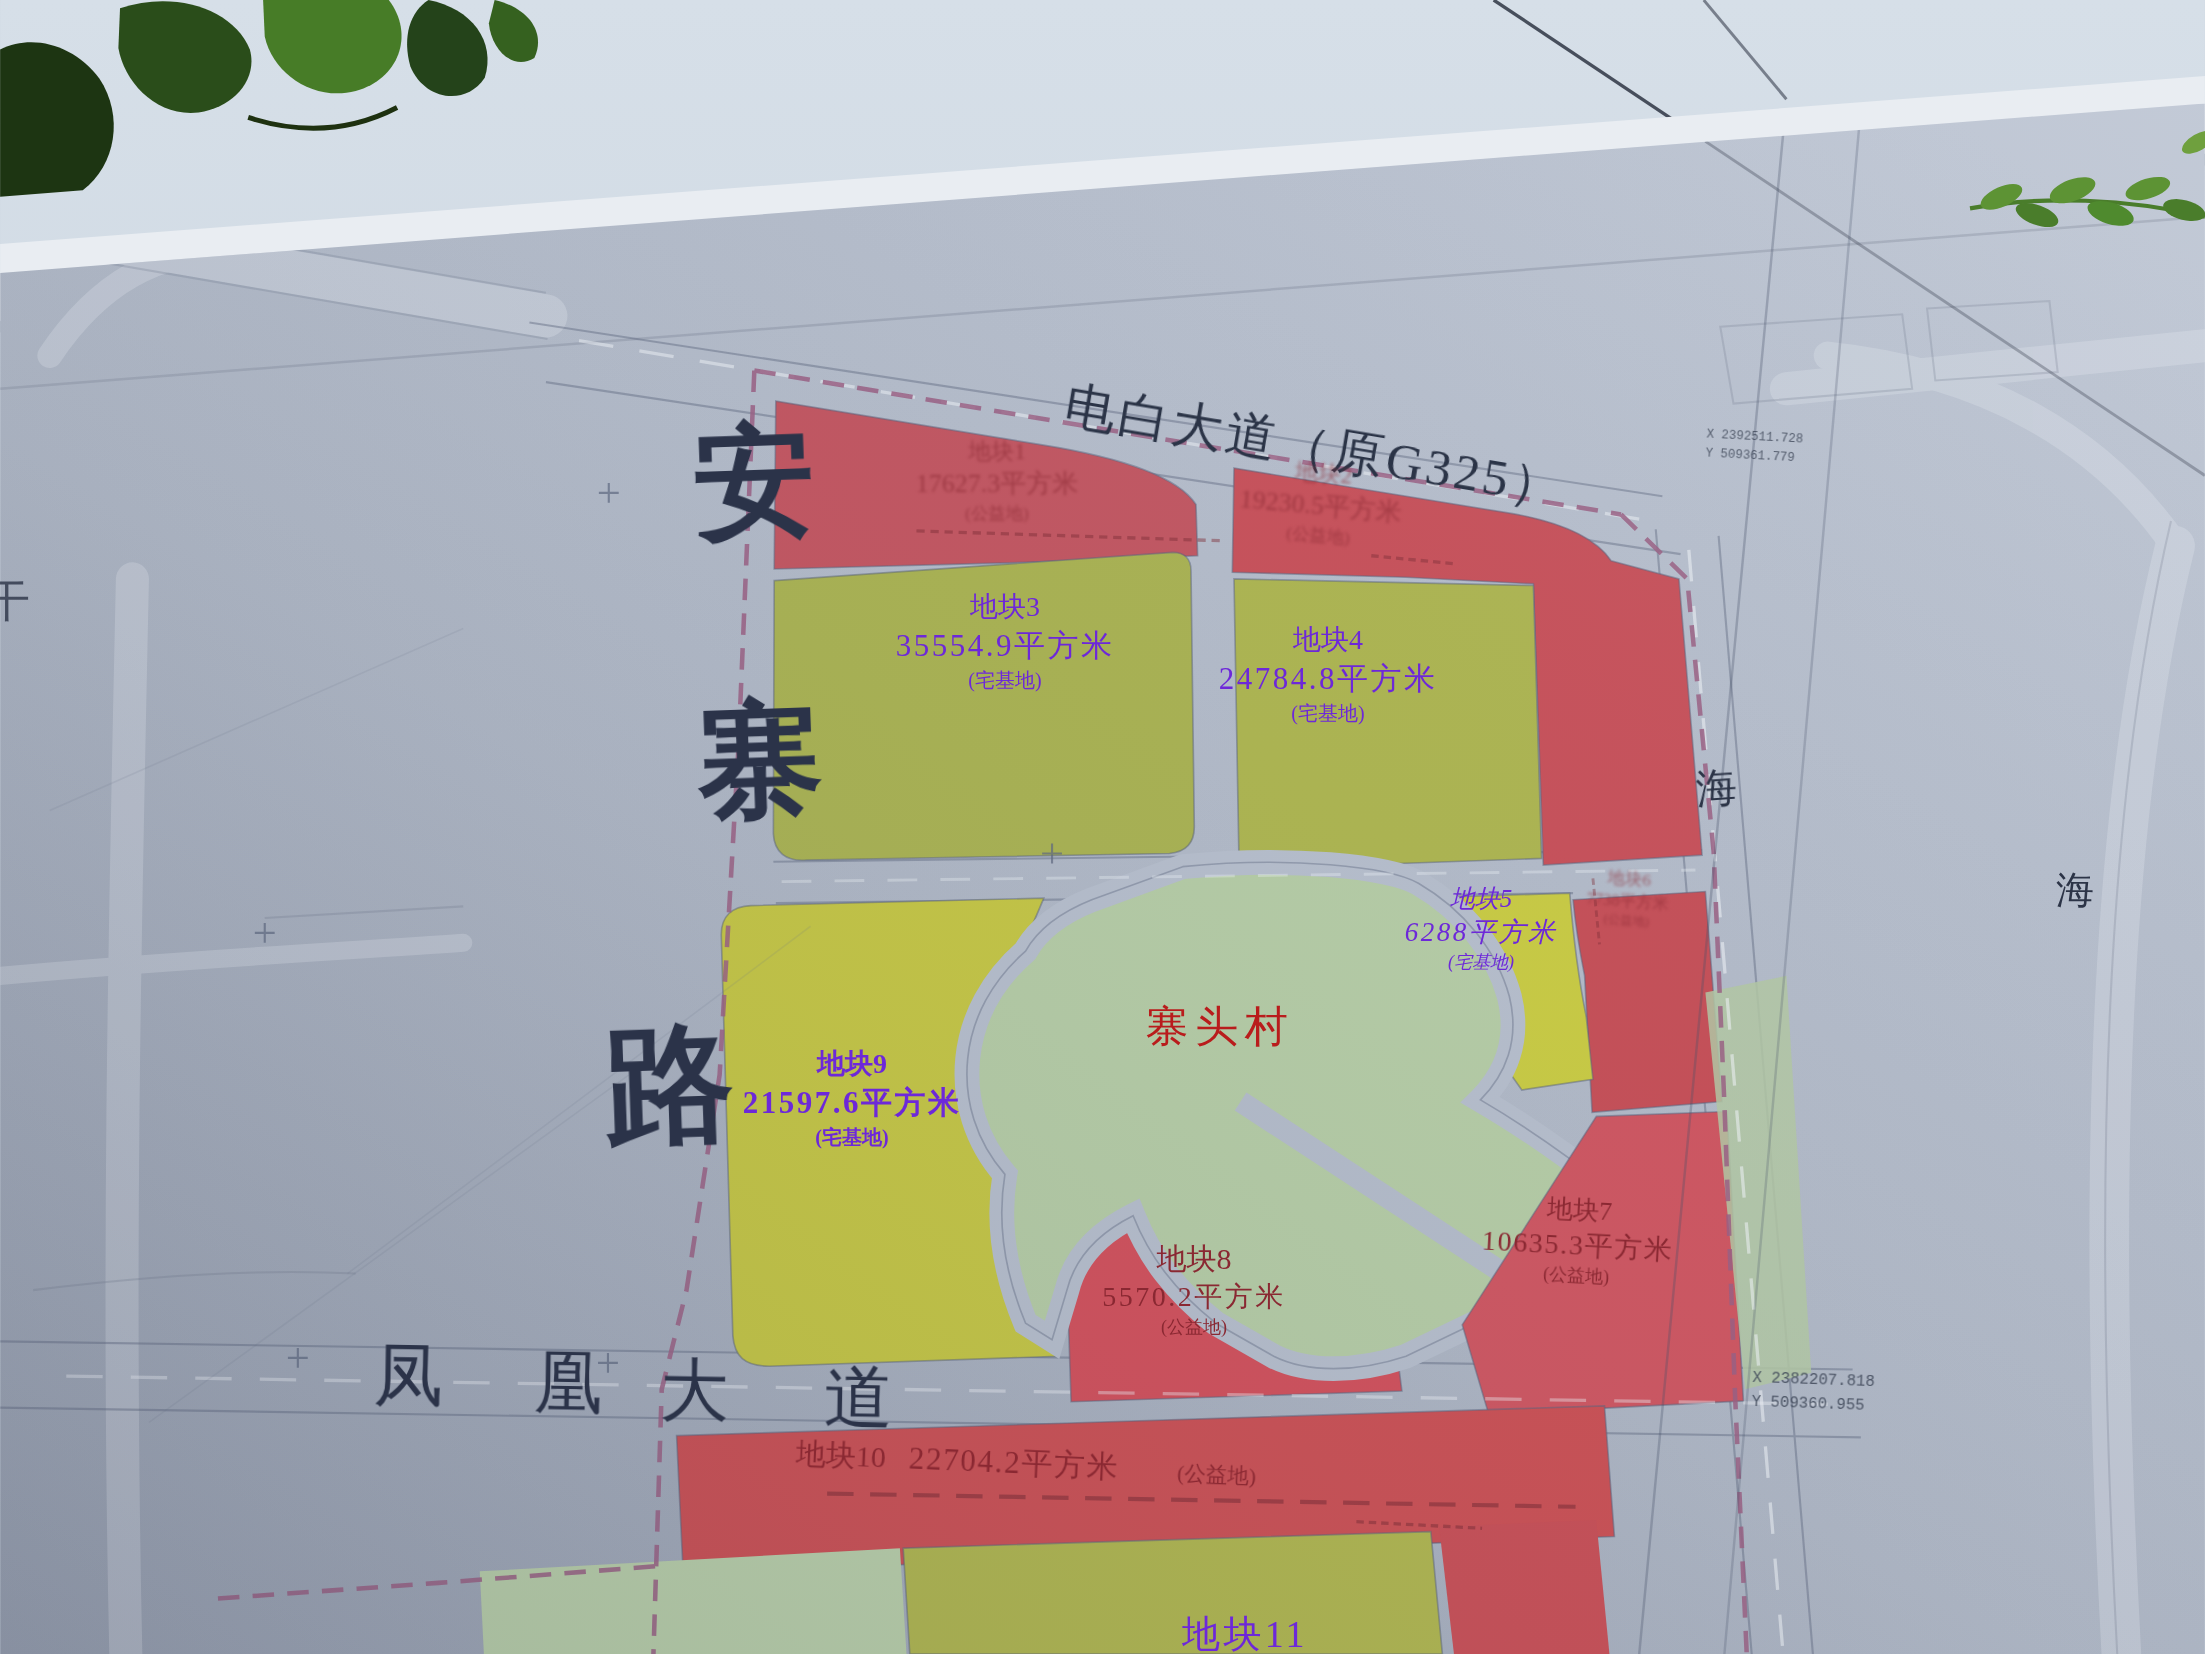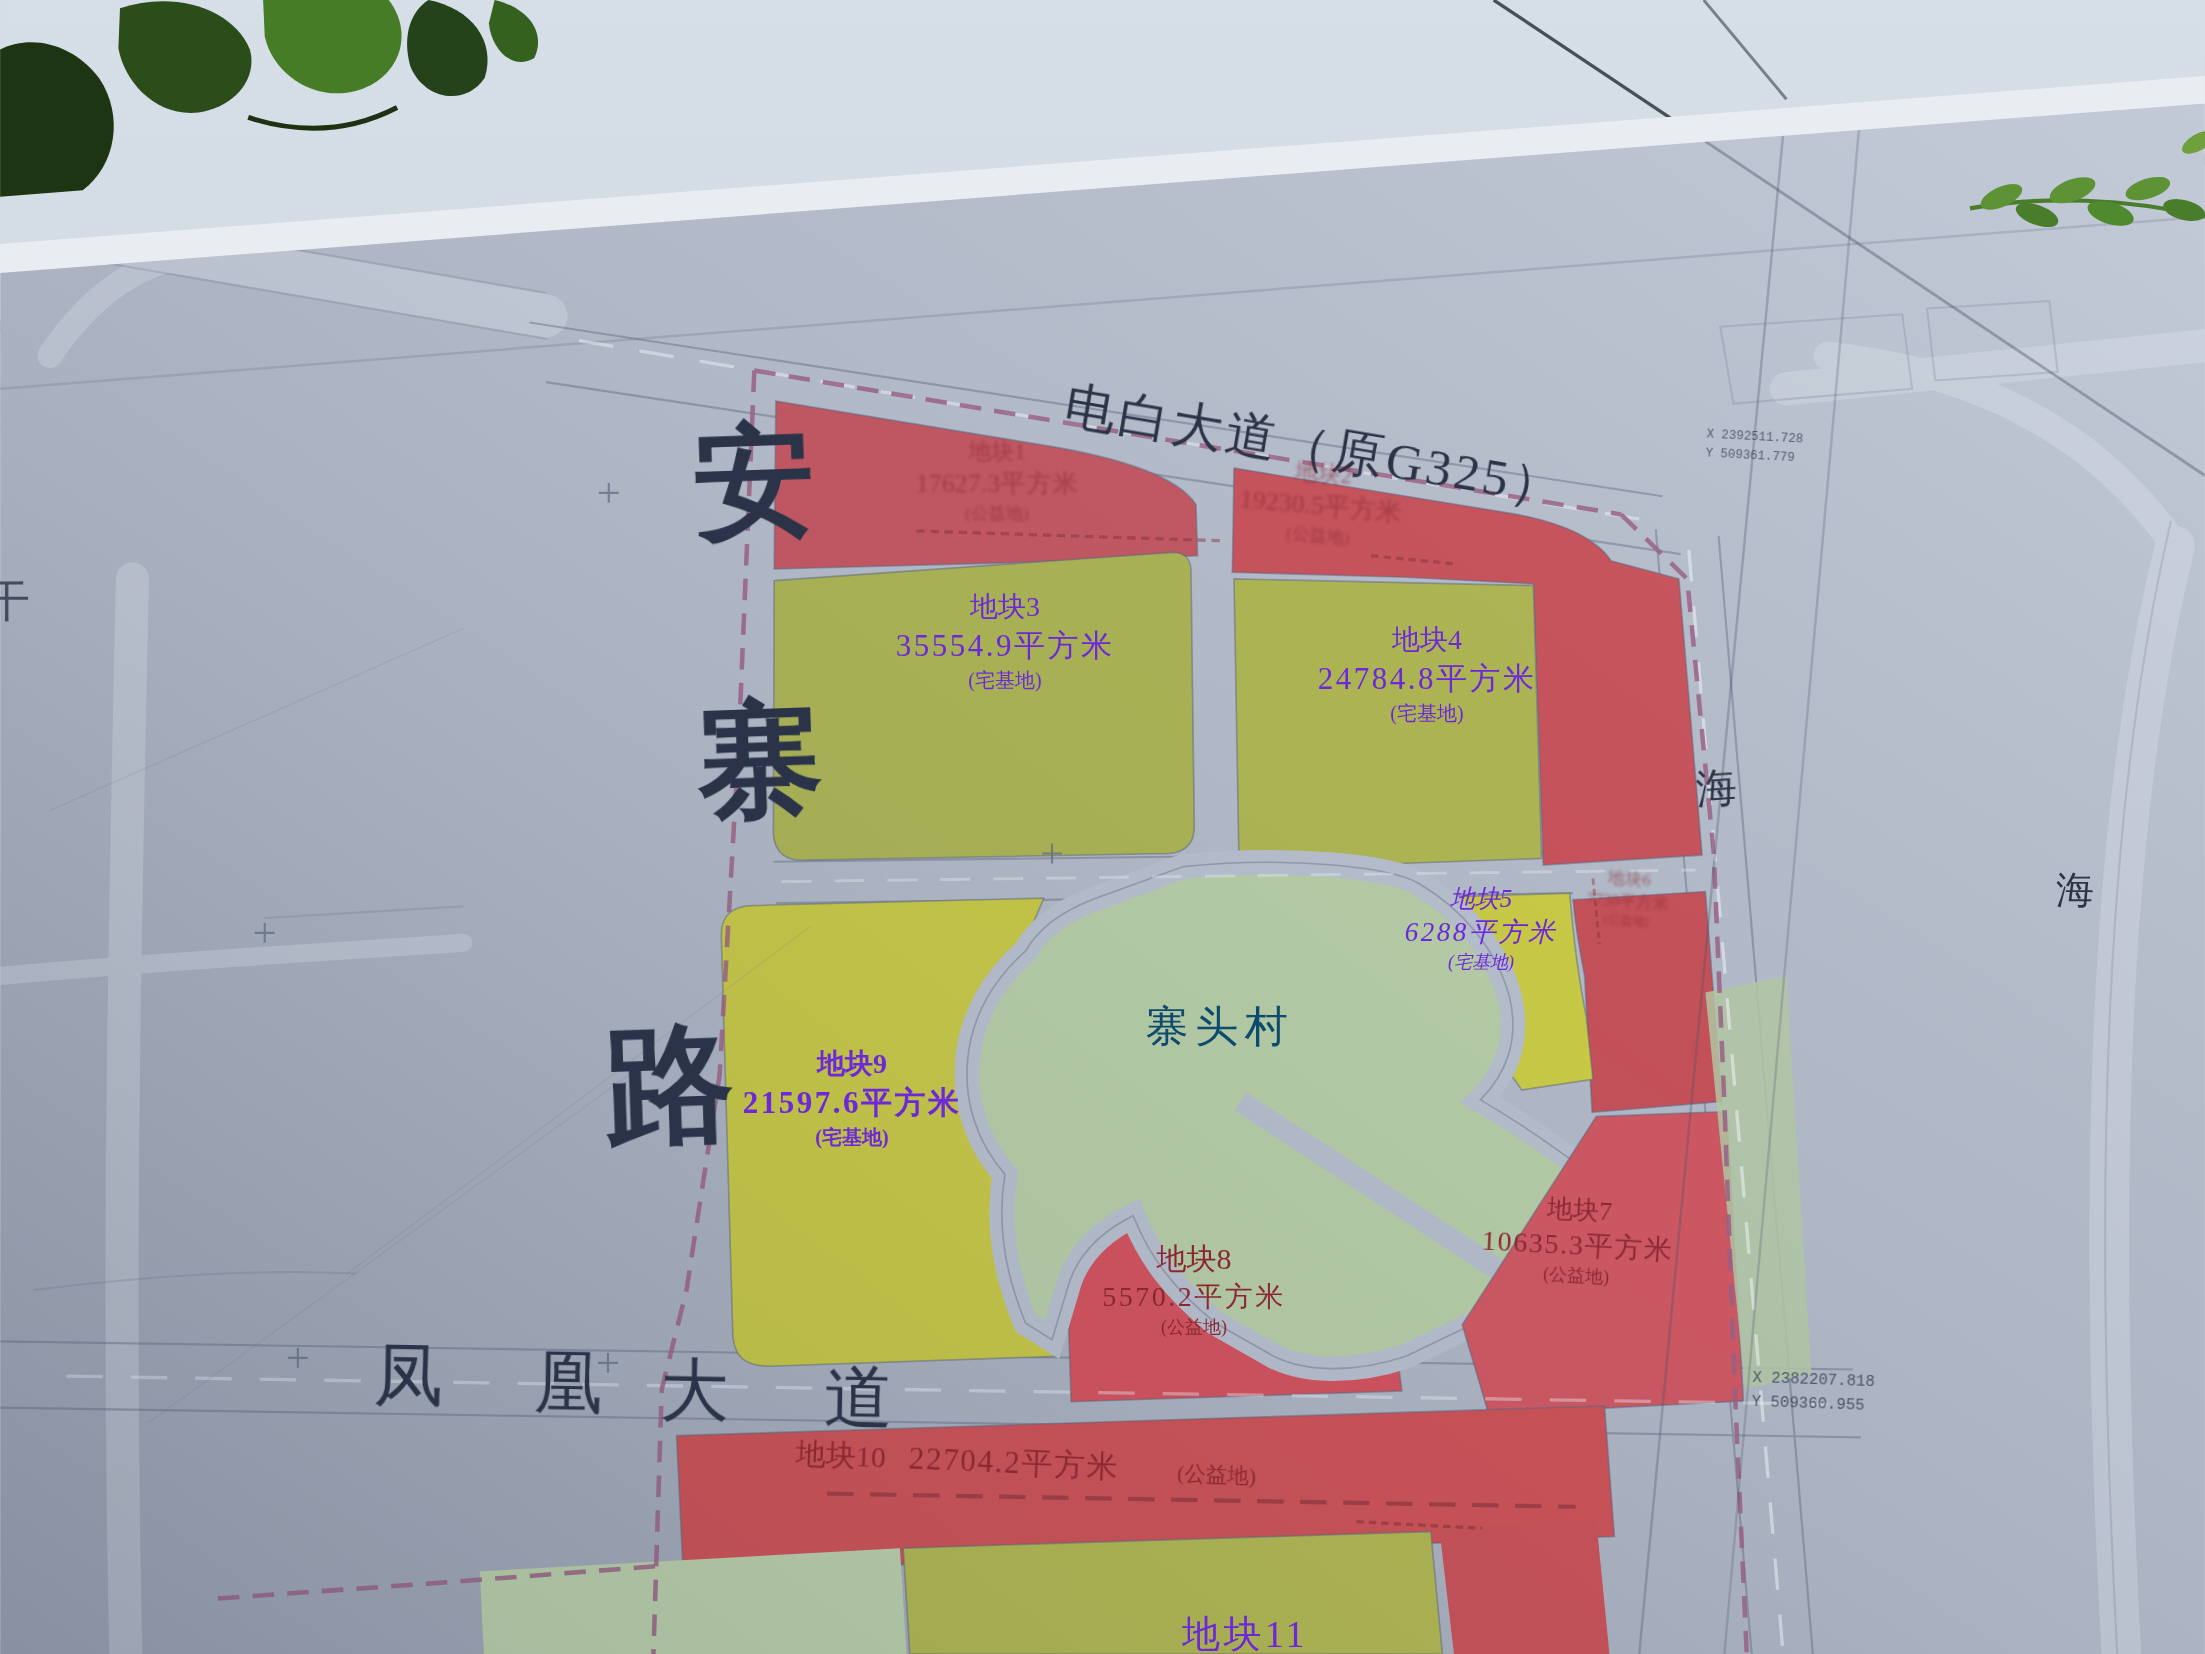--- a/index.html
+++ b/index.html
@@ -201,21 +201,21 @@
   <div class="bigchar" style="left:374px;top:1330px;font-size:69px;font-weight:normal;transform:rotate(1deg);">凤</div>
   <div class="bigchar" style="left:534px;top:1337px;font-size:69px;font-weight:normal;transform:rotate(1deg);">凰</div>
   <div class="bigchar" style="left:660px;top:1345px;font-size:69px;font-weight:normal;transform:rotate(1deg);">大</div>
   <div class="bigchar" style="left:824px;top:1352px;font-size:69px;font-weight:normal;transform:rotate(1deg);">道</div>
 
   <div class="lbl soft" style="left:1696px;top:761px;font-size:41px;transform:rotate(-4deg);">海</div>
   <div class="lbl soft" style="left:2056px;top:865px;font-size:38px;">海</div>
 
   <div class="lbl soft" style="left:-15px;top:571px;font-size:45px;opacity:.8;">干</div>
 
-  <div class="plabel soft" style="left:1220px;top:1027px;font-size:43px;letter-spacing:6.6px;color:#0c4a6e;">
+  <div class="plabel soft" style="left:1220px;top:1027px;font-size:43px;letter-spacing:6.6px;color:#b91c1c;">
     <div>寨头村</div>
   </div>
 
   <div class="plabel maroon faded" style="left:997px;top:481px;">
     <div style="font-size:23px;">地块1</div>
     <div style="font-size:26px;">17627.3平方米</div>
     <div style="font-size:17.4px;">(公益地)</div>
   </div>
 
   <div class="plabel maroon faded" style="left:1321px;top:503px;transform:translate(-50%,-50%) rotate(5deg);">
@@ -223,21 +223,21 @@
     <div style="font-size:26px;">19230.5平方米</div>
     <div style="font-size:17.4px;">(公益地)</div>
   </div>
 
   <div class="plabel olive soft" style="left:1005px;top:641px;">
     <div style="font-size:28px;">地块3</div>
     <div style="font-size:31px;letter-spacing:2.5px;">35554.9平方米</div>
     <div style="font-size:20px;">(宅基地)</div>
   </div>
 
-  <div class="plabel olive soft" style="left:1427px;top:674px;text-align:center;">
+  <div class="plabel olive soft" style="left:1328px;top:674px;text-align:center;">
     <div style="font-size:28px;">地块4</div>
     <div style="font-size:31px;letter-spacing:2.5px;">24784.8平方米</div>
     <div style="font-size:20px;">(宅基地)</div>
   </div>
 
   <div class="plabel olive soft" style="left:1481px;top:928px;font-style:italic;">
     <div style="font-size:25px;">地块5</div>
     <div style="font-size:27px;letter-spacing:2.5px;">6288平方米</div>
     <div style="font-size:18px;">(宅基地)</div>
   </div>

